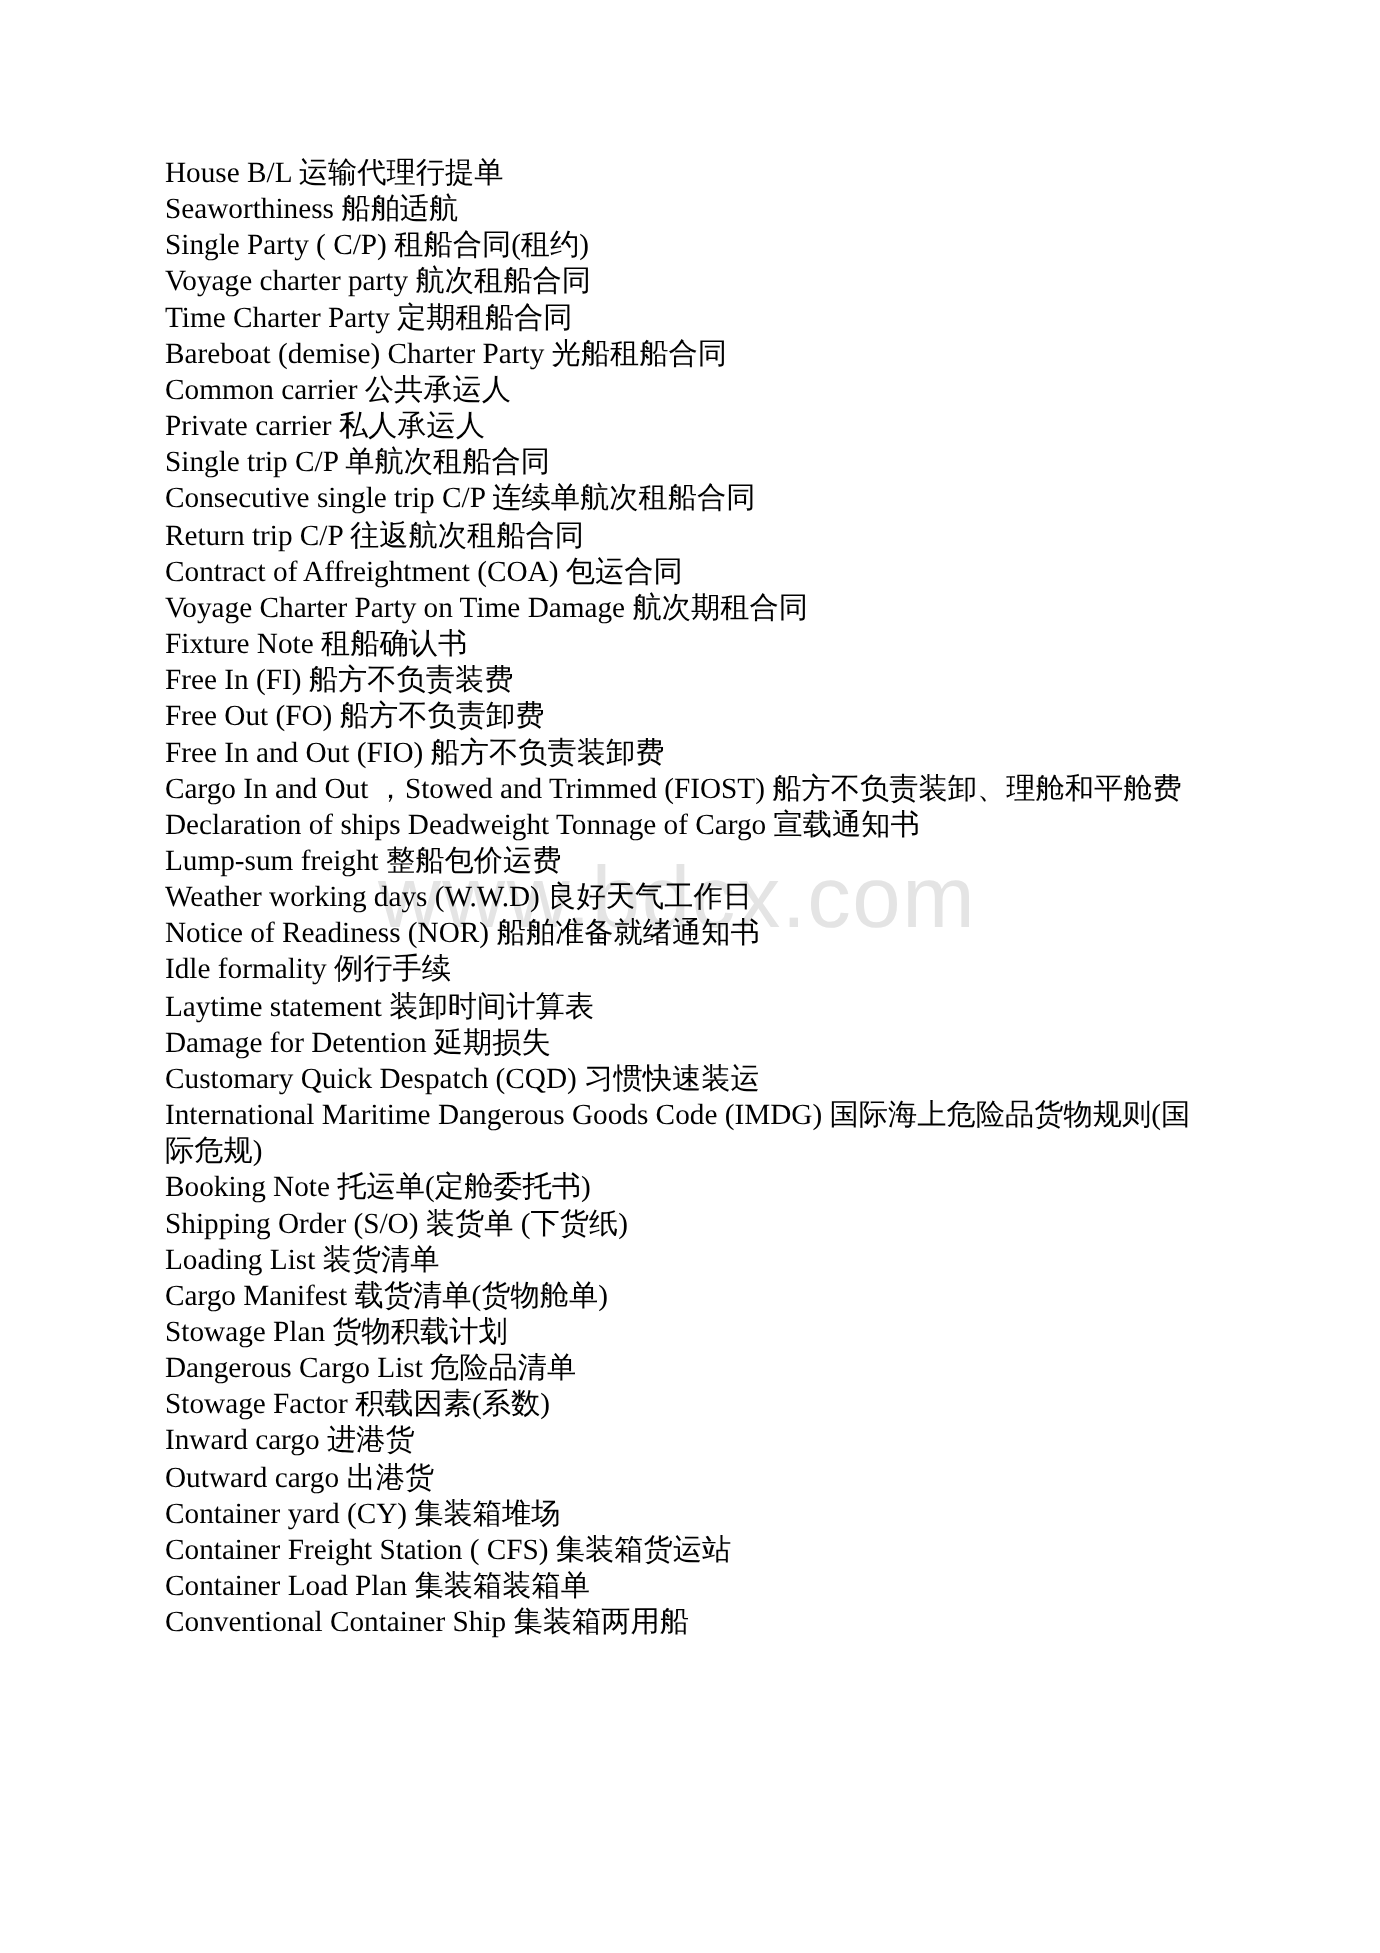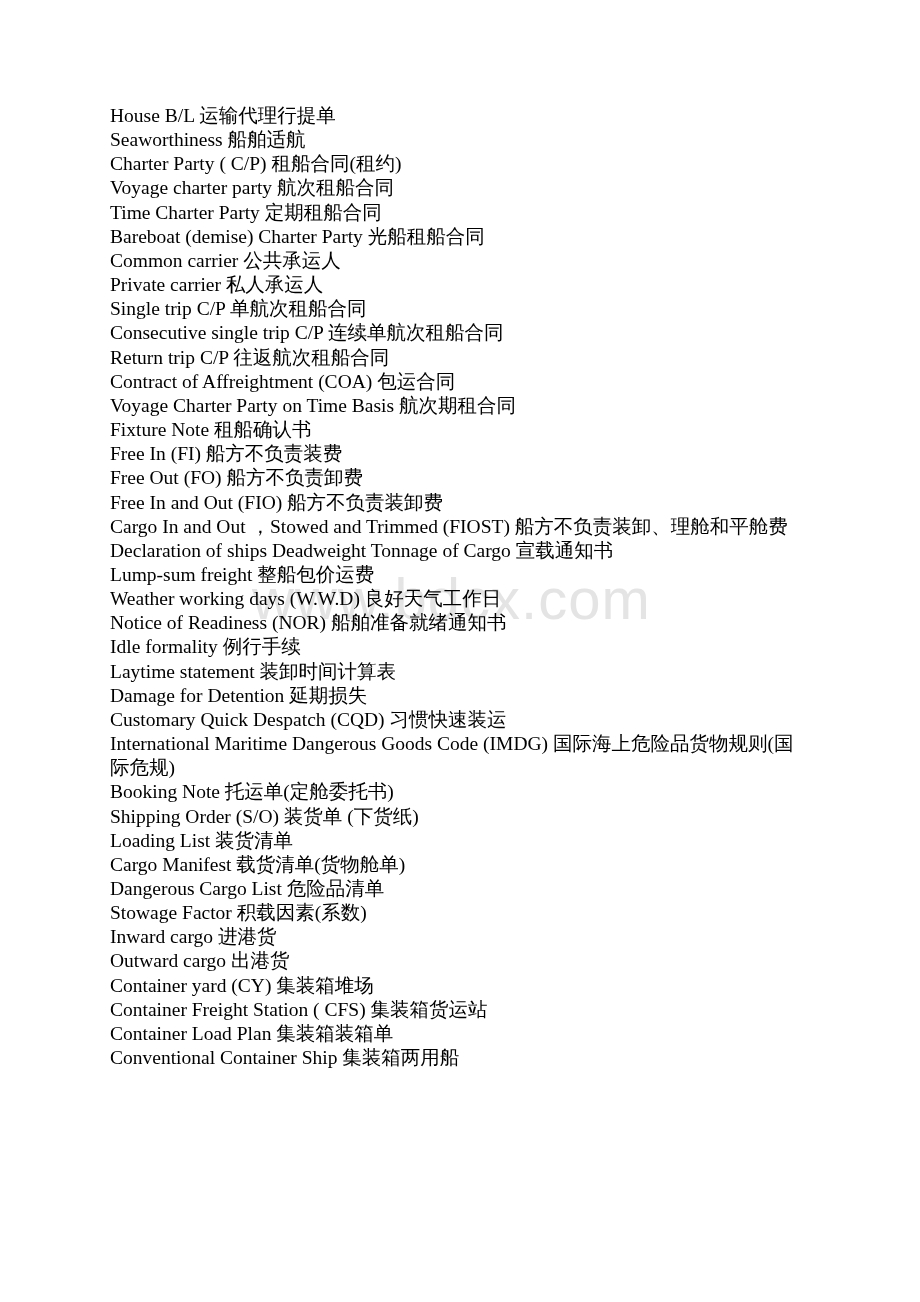--- a/index.html
+++ b/index.html
@@ -56,49 +56,50 @@
 </style>
 </head>
 <body style="background: rgb(255, 255, 255); color: rgb(0, 0, 0);">
 
 <div id="watermark" style="color: rgb(228, 228, 228);">www.bdcx.com</div>
 
 <div id="page">
   <div id="body-text">
       <div class="line">House B/L 运输代理行提单</div>
       <div class="line">Seaworthiness 船舶适航</div>
-      <div class="line">Charter Party ( C/P) 租船合同(租约)</div>
+      <div class="line">Single Party ( C/P) 租船合同(租约)</div>
       <div class="line">Voyage charter party 航次租船合同</div>
       <div class="line">Time Charter Party 定期租船合同</div>
       <div class="line">Bareboat (demise) Charter Party 光船租船合同</div>
       <div class="line">Common carrier 公共承运人</div>
       <div class="line">Private carrier 私人承运人</div>
       <div class="line">Single trip C/P 单航次租船合同</div>
       <div class="line">Consecutive single trip C/P 连续单航次租船合同</div>
       <div class="line">Return trip C/P 往返航次租船合同</div>
       <div class="line">Contract of Affreightment (COA) 包运合同</div>
-      <div class="line">Voyage Charter Party on Time Basis 航次期租合同</div>
+      <div class="line">Voyage Charter Party on Time Damage 航次期租合同</div>
       <div class="line">Fixture Note 租船确认书</div>
       <div class="line">Free In (FI) 船方不负责装费</div>
       <div class="line">Free Out (FO) 船方不负责卸费</div>
       <div class="line">Free In and Out (FIO) 船方不负责装卸费</div>
       <div class="line">Cargo In and Out ，Stowed and Trimmed (FIOST) 船方不负责装卸、理舱和平舱费</div>
       <div class="line">Declaration of ships Deadweight Tonnage of Cargo 宣载通知书</div>
       <div class="line">Lump-sum freight 整船包价运费</div>
       <div class="line">Weather working days (W.W.D) 良好天气工作日</div>
       <div class="line">Notice of Readiness (NOR) 船舶准备就绪通知书</div>
       <div class="line">Idle formality 例行手续</div>
       <div class="line">Laytime statement 装卸时间计算表</div>
       <div class="line">Damage for Detention 延期损失</div>
       <div class="line">Customary Quick Despatch (CQD) 习惯快速装运</div>
       <div class="line">International Maritime Dangerous Goods Code (IMDG) 国际海上危险品货物规则(国际危规)</div>
       <div class="line">Booking Note 托运单(定舱委托书)</div>
       <div class="line">Shipping Order (S/O) 装货单 (下货纸)</div>
       <div class="line">Loading List 装货清单</div>
       <div class="line">Cargo Manifest 载货清单(货物舱单)</div>
+      <div class="line">Stowage Plan 货物积载计划</div>
       <div class="line">Dangerous Cargo List 危险品清单</div>
       <div class="line">Stowage Factor 积载因素(系数)</div>
       <div class="line">Inward cargo 进港货</div>
       <div class="line">Outward cargo 出港货</div>
       <div class="line">Container yard (CY) 集装箱堆场</div>
       <div class="line">Container Freight Station ( CFS) 集装箱货运站</div>
       <div class="line">Container Load Plan 集装箱装箱单</div>
       <div class="line">Conventional Container Ship 集装箱两用船</div>
     </div>
 </div>

